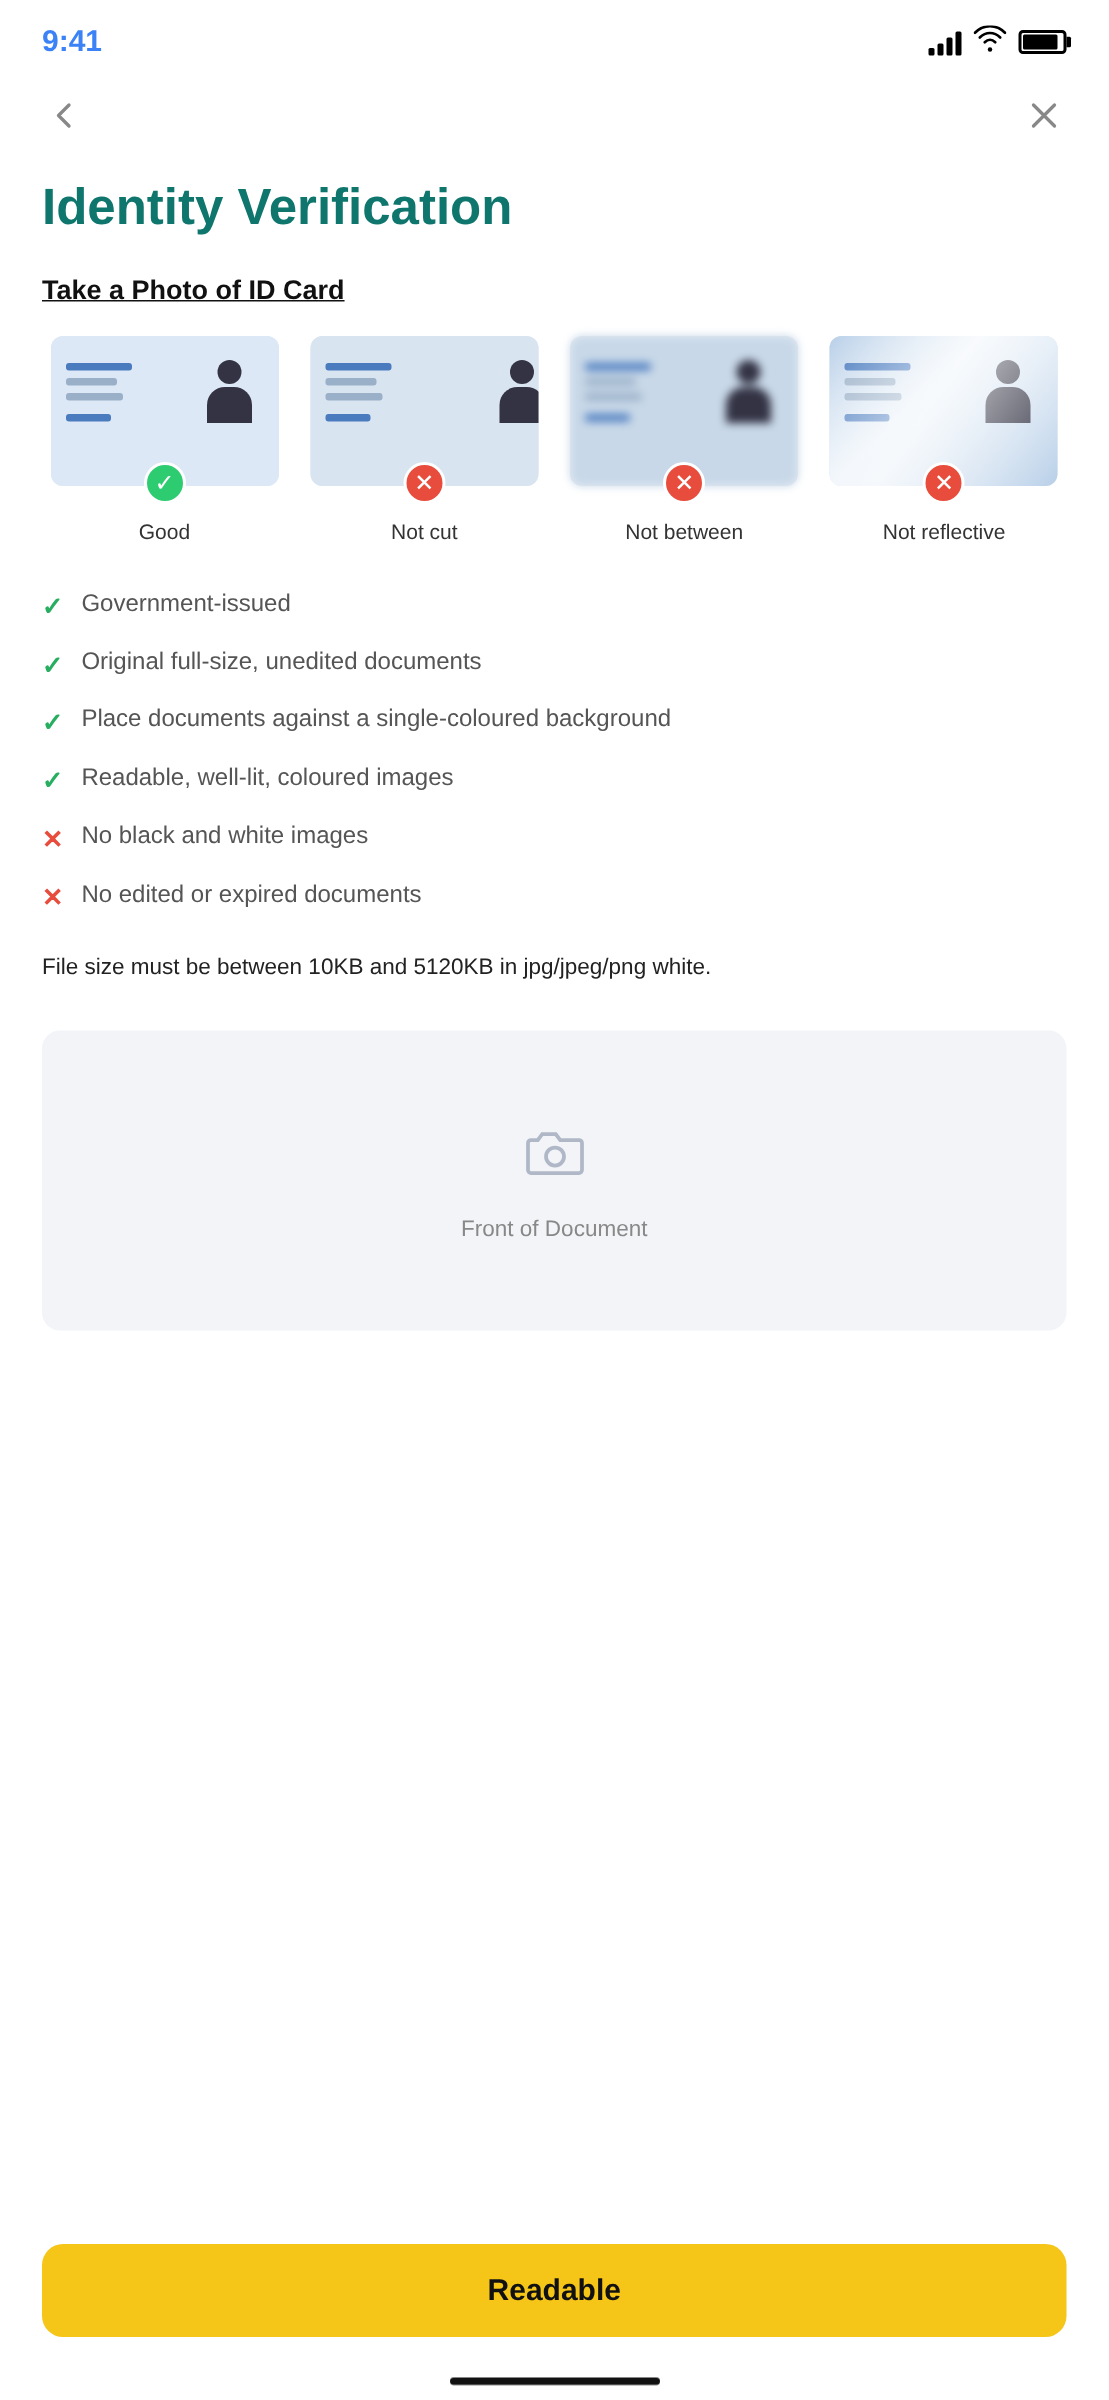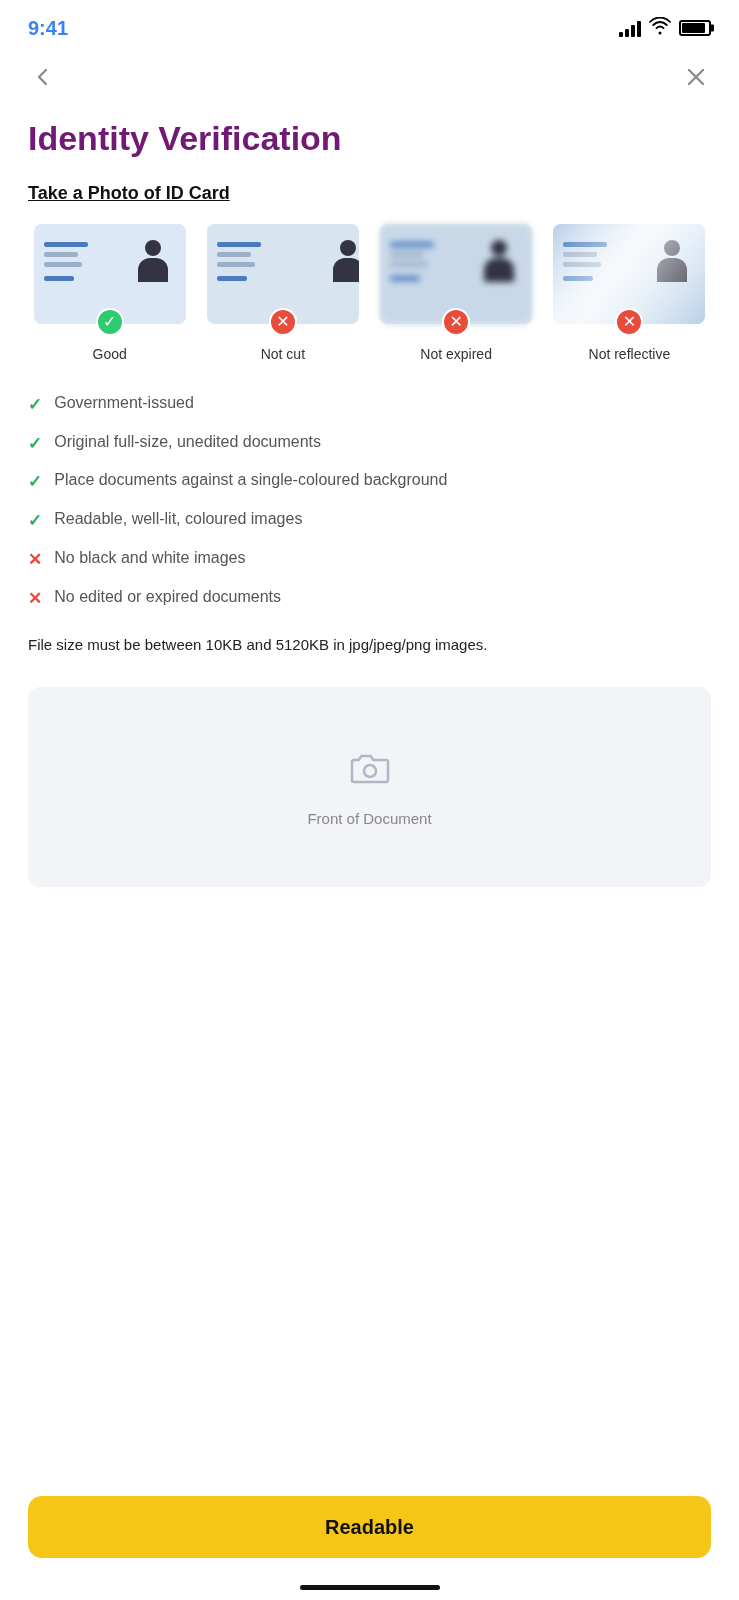--- a/index.html
+++ b/index.html
@@ -91,21 +91,21 @@
       font-size: 22px;
     }
 
     
     .content {
       padding: 0 28px;
     }
     .page-title {
       font-size: 34px;
       font-weight: 800;
-      color: #701a75;
+      color: #0f766e;
       margin-bottom: 24px;
       line-height: 1.2;
     }
     .section-label {
       font-size: 18px;
       font-weight: 600;
       color: #111;
       margin-bottom: 20px;
       text-decoration: underline;
     }
@@ -417,21 +417,21 @@
             <div class="card-line gray" style="width:38px"></div>
             <div class="card-line blue" style="width:30px; margin-top:4px"></div>
           </div>
           <div class="card-avatar">
             <div class="avatar-head"></div>
             <div class="avatar-body"></div>
           </div>
         </div>
         <div class="badge badge-red" style="z-index:3">✕</div>
       </div>
-      <span class="id-label">Not expired</span>
+      <span class="id-label">Not between</span>
     </div>
 
     <div class="id-example">
       <div class="id-card-img card-notreflective">
         <div class="id-card-inner">
           <div style="position:absolute;inset:0;background:linear-gradient(125deg, rgba(255,255,255,0) 0%, rgba(255,255,255,0.7) 45%, rgba(255,255,255,0) 100%); z-index:1"></div>
           <div class="card-lines" style="z-index:0">
             <div class="card-line blue" style="width:44px"></div>
             <div class="card-line gray" style="width:34px"></div>
             <div class="card-line gray" style="width:38px"></div>
@@ -469,21 +469,21 @@
     <li>
       <span class="req-icon cross">✕</span>
       <span>No black and white images</span>
     </li>
     <li>
       <span class="req-icon cross">✕</span>
       <span>No edited or expired documents</span>
     </li>
   </ul>
 
-  <p class="file-note">File size must be between 10KB and 5120KB in jpg/jpeg/png images.</p>
+  <p class="file-note">File size must be between 10KB and 5120KB in jpg/jpeg/png white.</p>
 
   <div class="upload-area">
     <div class="upload-box">
       <div class="camera-icon-wrap">
         <svg viewBox="0 0 44 44" fill="none">
           <path d="M6 14h4.5l3-4h9l3 4H38a2 2 0 0 1 2 2v18a2 2 0 0 1-2 2H6a2 2 0 0 1-2-2V16a2 2 0 0 1 2-2z" stroke="#b0b8c8" stroke-width="2.5" fill="none"></path>
           <circle cx="22" cy="25" r="6" stroke="#b0b8c8" stroke-width="2.5" fill="none"></circle>
         </svg>
       </div>
       <span class="upload-label">Front of Document</span>

